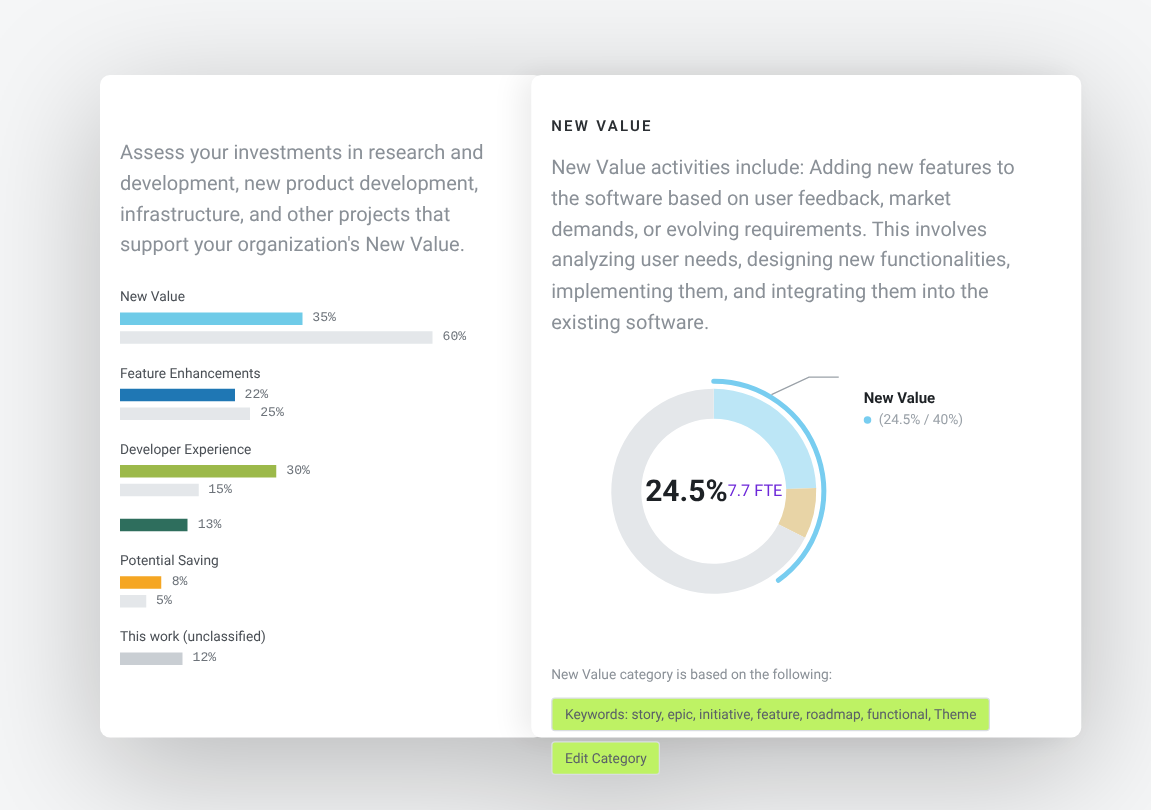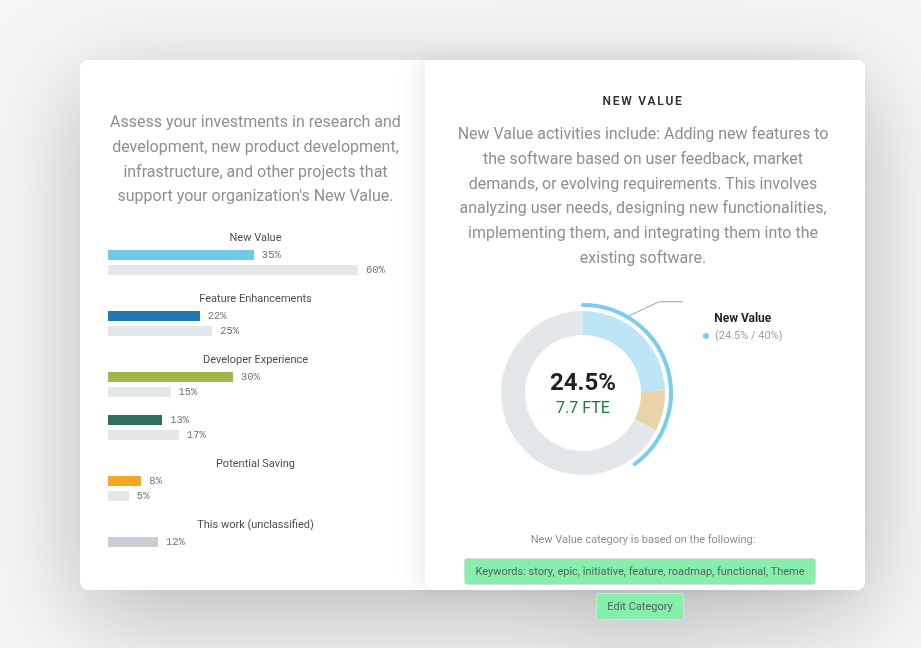--- a/index.html
+++ b/index.html
@@ -16,23 +16,22 @@
     left: 80px;
     top: 60px;
     width: 785px;
     height: 530px;
     display: flex;
     filter: drop-shadow(0 25px 50px rgba(0,0,0,0.25));
   }
   .panel {
     background: #ffffff;
     border-radius: 8px;
-    padding: 34px 32px 28px 28px;
+    padding: 34px 32px 28px 16px;
     position: relative;
-    text-align: center;
   }
   .panel-left {
     width: 355px;
     margin-right: -10px;
     z-index: 1;
     padding-top: 50px;
   }
   .panel-right {
     width: 440px;
     z-index: 2;
@@ -81,32 +80,32 @@
     margin-bottom: 10px;
   }
   .donut-svg {
     display:block;
     margin-left: 30px;
   }
   .donut-center {
     position: absolute;
     left: 30px; top: 0;
     width: 200px; height: 200px;
-    display:flex; flex-direction:column;
+    display:flex; flex-direction:row;
     align-items:center; justify-content:center;
     pointer-events:none;
   }
   .donut-pct {
     font-size: 24px;
     font-weight: 700;
     color: #1d2125;
   }
   .donut-sub {
-    font-size: 16px;
-    color: #15803d;
+    font-size: 13px;
+    color: #6d28d9;
     margin-top: 2px;
   }
   .legend {
     position: absolute;
     left: 250px;
     top: 18px;
     font-size: 12px;
   }
   .legend-title {
     font-weight: 700;
@@ -129,21 +128,21 @@
     color: #8a9097;
     margin-bottom: 12px;
   }
   .chip {
     display:inline-block;
     border: 1px solid #d9dde1;
     border-radius: 3px;
     padding: 6px 10px;
     font-size: 11px;
     color: #5a6067;
-    background:#86efac;
+    background:#bef264;
     margin-right:6px;
     margin-bottom:8px;
   }
 </style>
 </head>
 <body>
 
 <div class="canvas">
 
   <div class="panel panel-left">
@@ -179,24 +178,20 @@
           </div>
           <div class="bar-row">
             <div class="bar-track" style="width: 62.5px; background: rgb(228, 231, 234);"></div>
             <span class="bar-val">15%</span>
           </div>
         </div>
         <div class="bar-group">
           <div class="bar-row">
             <div class="bar-track" style="width: 54.1667px; background: rgb(46, 110, 93);"></div>
             <span class="bar-val">13%</span>
-          </div>
-          <div class="bar-row">
-            <div class="bar-track" style="width: 70.8333px; background: rgb(228, 231, 234);"></div>
-            <span class="bar-val">17%</span>
           </div>
         </div>
         <div class="bar-group">
           <div class="bar-label">Potential Saving</div>
           <div class="bar-row">
             <div class="bar-track" style="width: 33.3333px; background: rgb(245, 166, 35);"></div>
             <span class="bar-val">8%</span>
           </div>
           <div class="bar-row">
             <div class="bar-track" style="width: 20.8333px; background: rgb(228, 231, 234);"></div>

